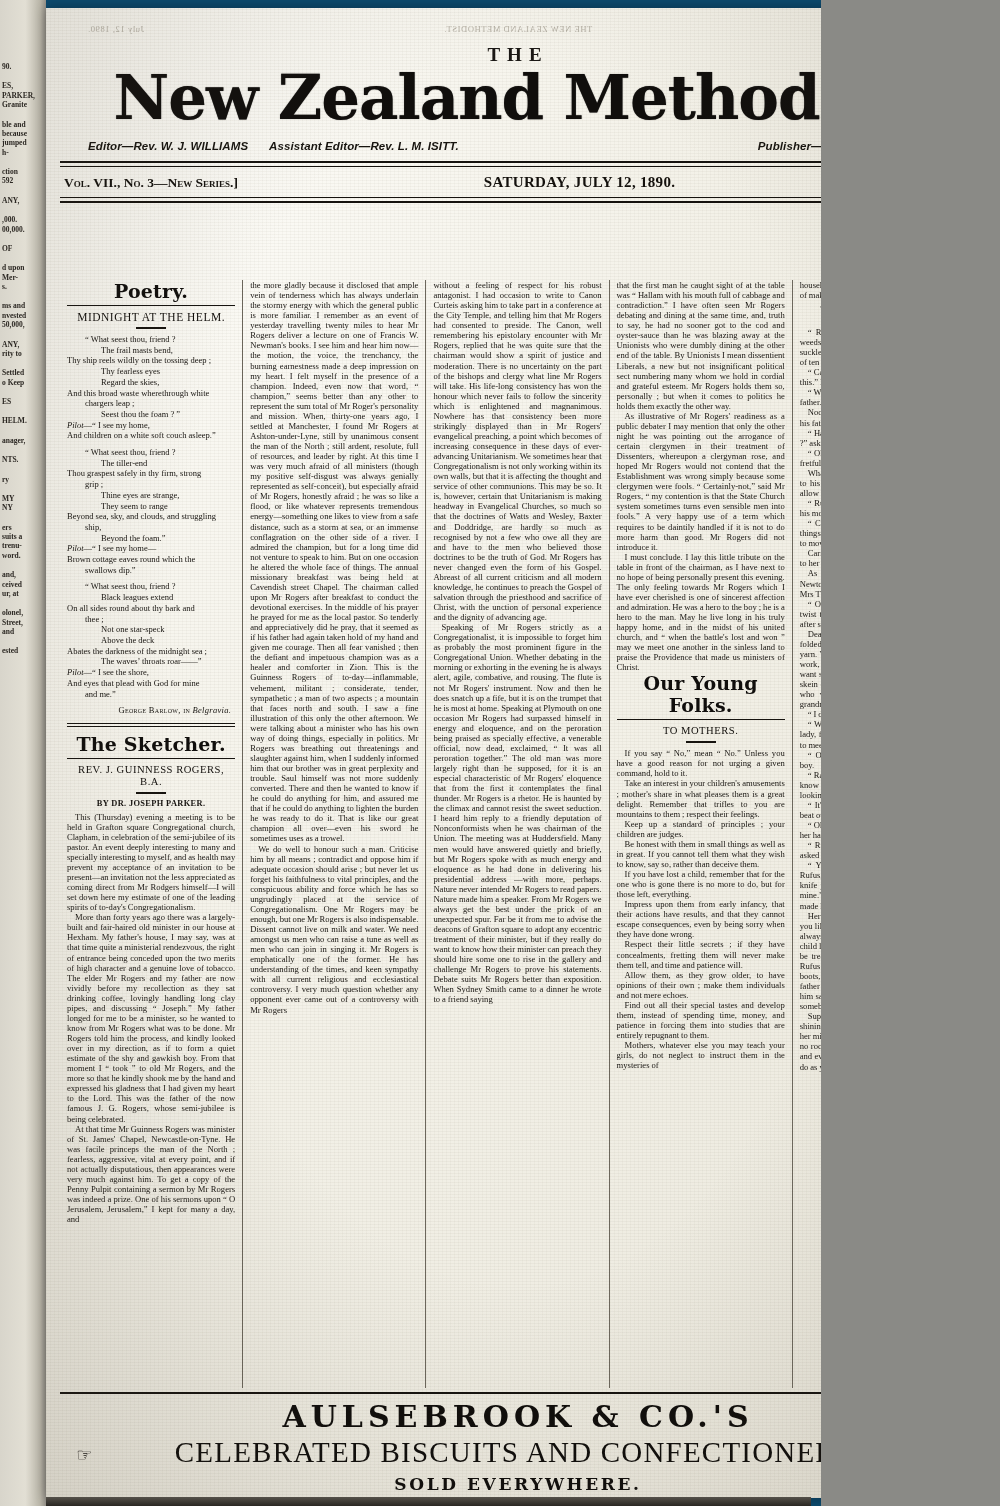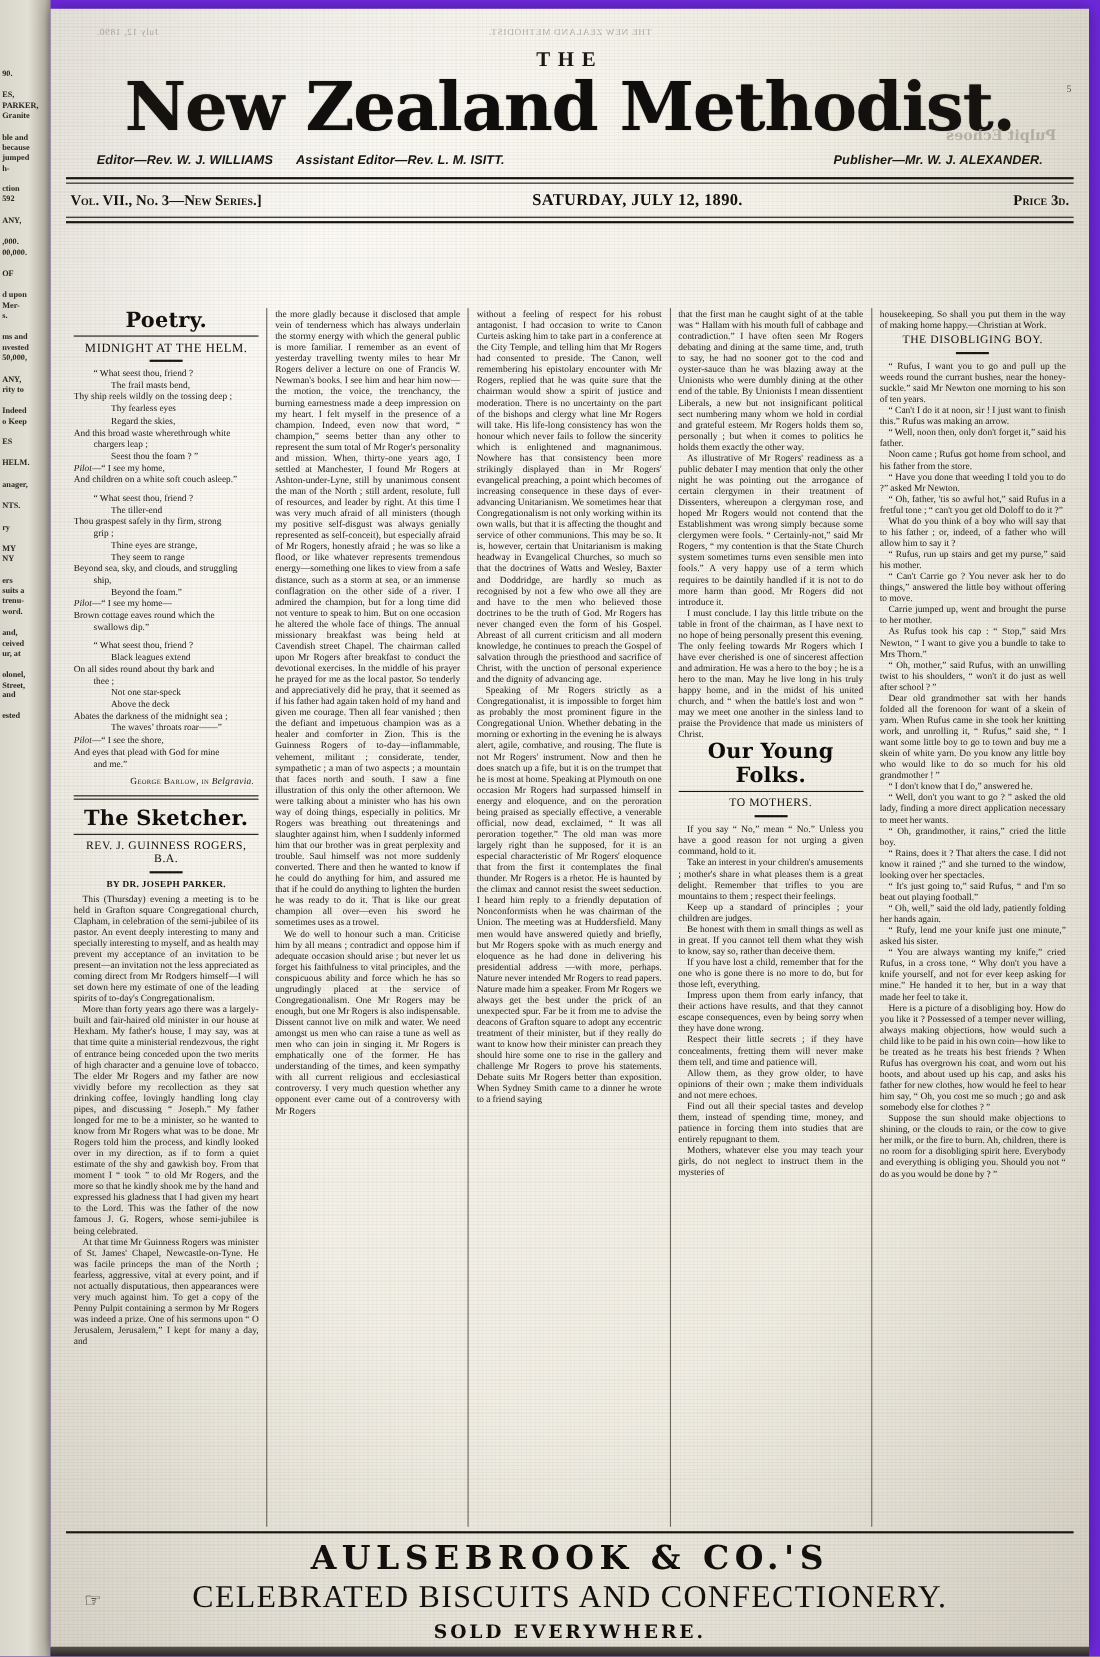--- a/index.html
+++ b/index.html
@@ -1,22 +1,22 @@
 <!DOCTYPE html>
 <html><head>
 <meta charset="utf-8">
 <title>The New Zealand Methodist — Saturday, July 12, 1890</title>
 <style>
   html,body{margin:0;padding:0;background:#8a8a86;}
   body{font-family:"Liberation Serif",serif;}
 
   #page{
     position:relative;
-    width:1000px;height:1506px;
-    background:#6d28d9;
+    width:821px;height:1506px;
+    background:#0c4a6e;
     overflow:hidden;
   }
 
   
   #paper{
     position:absolute;
     left:46px;top:8px;width:944px;height:1490px;
     background:
       radial-gradient(ellipse at 20% 12%, #fbfaf5 0%, #f3f1e8 45%, #e9e6da 100%);
     box-shadow:0 0 12px rgba(0,0,0,.35);
@@ -259,21 +259,21 @@
       <div>Mer-</div>
       <div>s.</div>
       <div class="sp"></div>
       <div>ms and</div>
       <div>nvested</div>
       <div>50,000,</div>
       <div class="sp"></div>
       <div>ANY,</div>
       <div>rity to</div>
       <div class="sp"></div>
-      <div>Indeed</div>
+      <div>Settled</div>
       <div>o Keep</div>
       <div class="sp"></div>
       <div>ES</div>
       <div class="sp"></div>
       <div>HELM.</div>
       <div class="sp"></div>
       <div>anager,</div>
       <div class="sp"></div>
       <div>NTS.</div>
       <div class="sp"></div>

